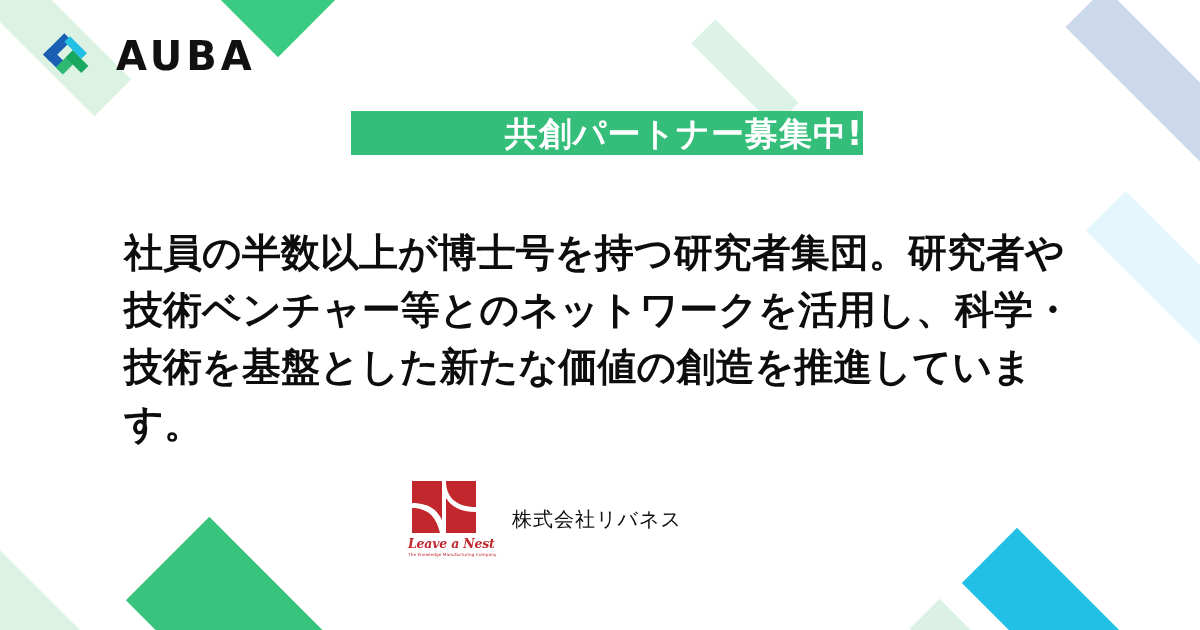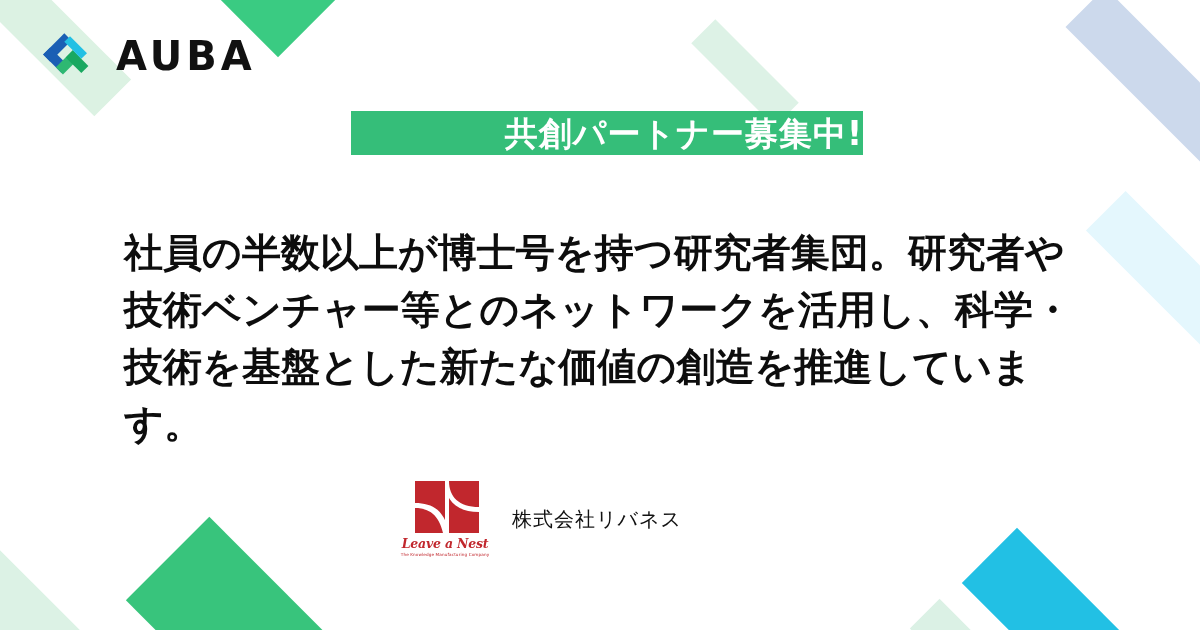--- a/index.html
+++ b/index.html
@@ -199,21 +199,21 @@
     background: #ffffff;
     padding: 4px 8px 4px 4px;
   }
   .lan-logo {
     width: 74px;
     height: 76px;
     position: relative;
     background: #ffffff;
     display: flex;
     flex-direction: column;
-    align-items: center;
+    align-items: flex-start;
   }
   .lan-square {
     width: 64px;
     height: 52px;
     position: relative;
     overflow: hidden;
     background: #c1272d;
     margin-left: 4px;
   }
   .lan-name {

